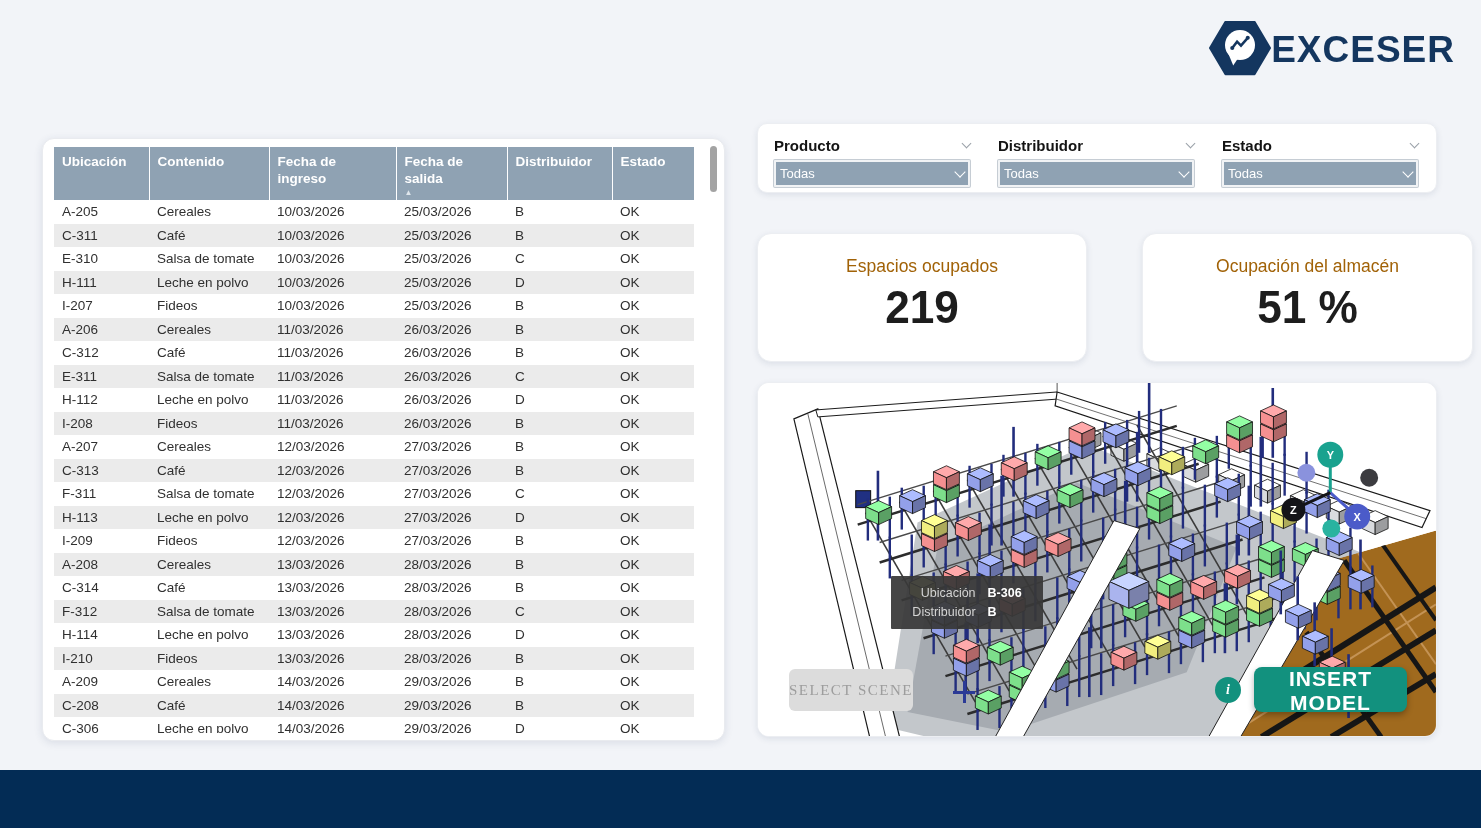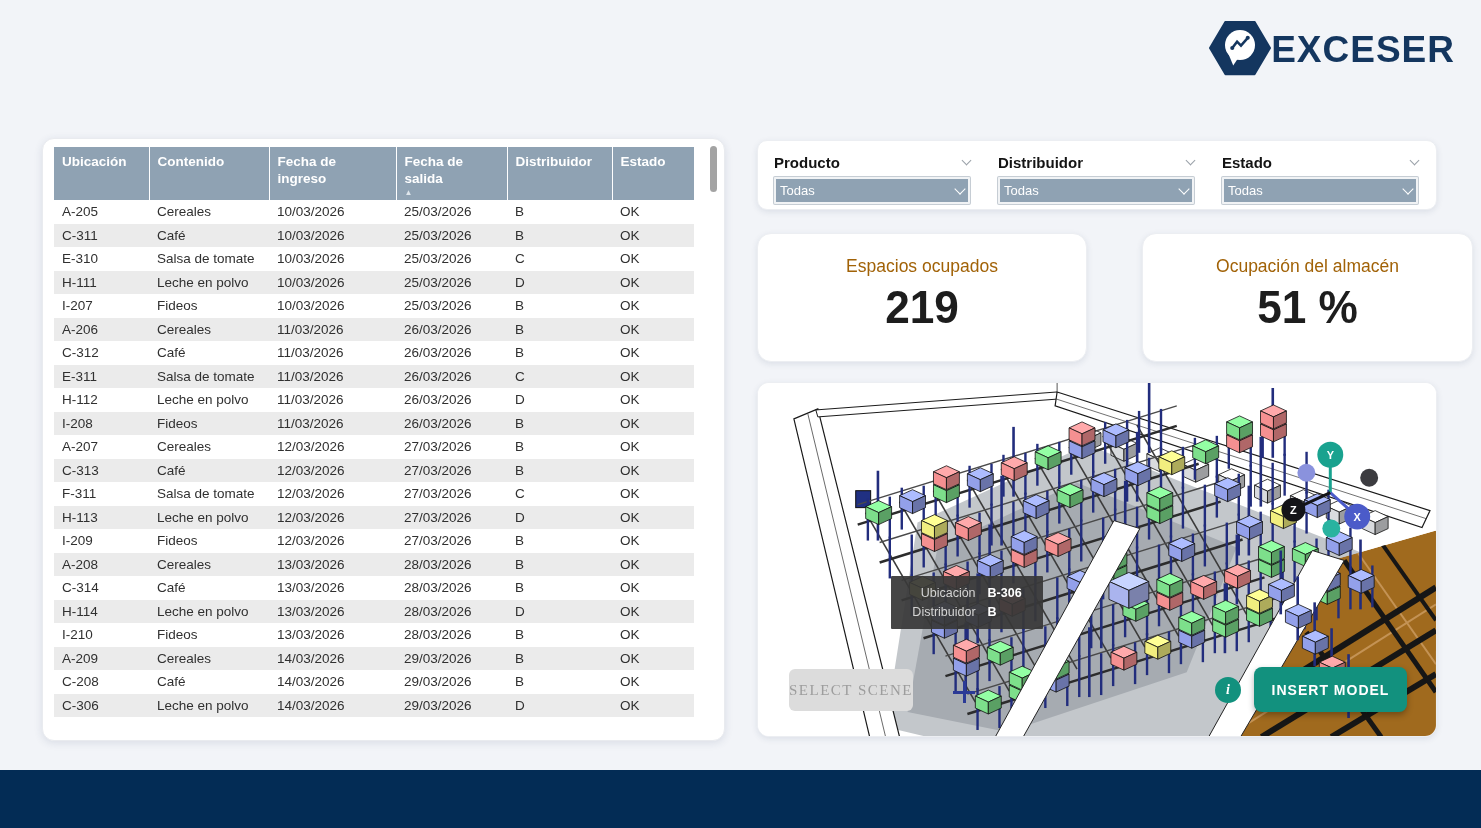--- a/index.html
+++ b/index.html
@@ -25,21 +25,21 @@
   th:nth-child(1),td:nth-child(1){ width:95px; }
   th:nth-child(2),td:nth-child(2){ width:120px; }
   th:nth-child(3),td:nth-child(3){ width:127px; }
   th:nth-child(4),td:nth-child(4){ width:111px; }
   th:nth-child(5),td:nth-child(5){ width:105px; }
   th:nth-child(6),td:nth-child(6){ width:82px; }
   .sort { display:block; font-size:8px; color:#dfe6ec; line-height:7px; margin-top:2px; }
   .vscroll { position:absolute; right:7px; top:7px; width:7px; height:46px; background:#a3a3a3; border-radius:4px; }
 
   
-  .filters-card { position:absolute; left:757px; top:140px; width:680px; height:70px; background:#fff;
+  .filters-card { position:absolute; left:757px; top:123px; width:680px; height:70px; background:#fff;
     border-radius:10px; border:1px solid #eceef2; box-shadow:0 2px 6px rgba(30,50,90,.10); }
   .filter-group { position:absolute; top:9px; width:196px; }
   .fg-0{ left:16px; } .fg-1{ left:240px; } .fg-2{ left:464px; }
   .filter-head { display:flex; justify-content:space-between; align-items:center; height:24px; }
   .filter-label { font-size:15px; font-weight:700; color:#141414; }
   .chev { display:inline-block; width:7px; height:7px; border-right:1.6px solid #9aa1a8; border-bottom:1.6px solid #9aa1a8; transform:rotate(45deg); margin-top:-4px; }
   .dropdown { margin-top:3px; height:27px; background:#8fa2b3; border:2px solid #f1f3f5; box-shadow:0 0 0 1px #c6cdd4;
     display:flex; align-items:center; justify-content:space-between; padding:0 4px; border-radius:1px;gap:43px; }
   .dropdown-value { color:#fff; font-size:13px; }
   .chev-white { border-color:#fff; width:8px; height:8px; }
@@ -56,21 +56,21 @@
     border-radius:12px; border:1px solid #eceef2; box-shadow:0 2px 6px rgba(30,50,90,.10); overflow:hidden; }
   .scene-svg { position:absolute; inset:0; }
   .tooltip { position:absolute; left:133px; top:193px; min-width:152px; background:rgba(56,56,56,.93);
     padding:10px 12px; display:grid; grid-template-columns:auto auto; column-gap:12px; row-gap:5px;
     font-size:12.5px; border-radius:1px; }
   .tt-label { color:#d4d4d4; text-align:right; }
   .tt-value { color:#fff; font-weight:700; }
   .btn-select { position:absolute; left:31px; top:286px; width:124px; height:42px; background:#dcdcdc;
     border:none; border-radius:6px; color:#9d9d9d; font-size:15px; letter-spacing:1.5px; font-family:Liberation Serif, serif; }
   .btn-insert { position:absolute; left:496px; top:284px; width:153px; height:45px; background:#12917e;
-    border:none; border-radius:8px; color:#fff; font-size:14px; font-weight:700; letter-spacing:1px;
+    border:none; border-radius:8px; color:#fff; font-size:21px; font-weight:700; letter-spacing:1px;
     box-shadow:0 3px 6px rgba(0,0,0,.3); font-family:inherit; }
   .info-dot { position:absolute; left:457px; top:294px; width:26px; height:26px; border-radius:50%;
     background:#12917e; color:#fff; font-weight:700; font-size:14px; display:flex; align-items:center; justify-content:center;
     font-family:"Liberation Serif", serif; font-style:italic; }
   .crosshair { position:absolute; left:195px; top:298px; width:22px; height:22px; }
   .crosshair .h { position:absolute; top:10px; left:0; width:22px; height:3px; background:#2b3a96; }
   .crosshair .v { position:absolute; left:10px; top:0; width:3px; height:22px; background:#2b3a96; }
 
   
   .footer { position:absolute; left:0; top:770px; width:1481px; height:58px; background:#032c55; }
@@ -236,20 +236,28 @@
               <td>28/03/2026</td>
               <td>B</td>
               <td>OK</td>
             </tr>
             <tr>
               <td>C-314</td>
               <td>Café</td>
               <td>13/03/2026</td>
               <td>28/03/2026</td>
               <td>B</td>
+              <td>OK</td>
+            </tr>
+            <tr>
+              <td>F-312</td>
+              <td>Salsa de tomate</td>
+              <td>13/03/2026</td>
+              <td>28/03/2026</td>
+              <td>C</td>
               <td>OK</td>
             </tr>
             <tr>
               <td>H-114</td>
               <td>Leche en polvo</td>
               <td>13/03/2026</td>
               <td>28/03/2026</td>
               <td>D</td>
               <td>OK</td>
             </tr>

